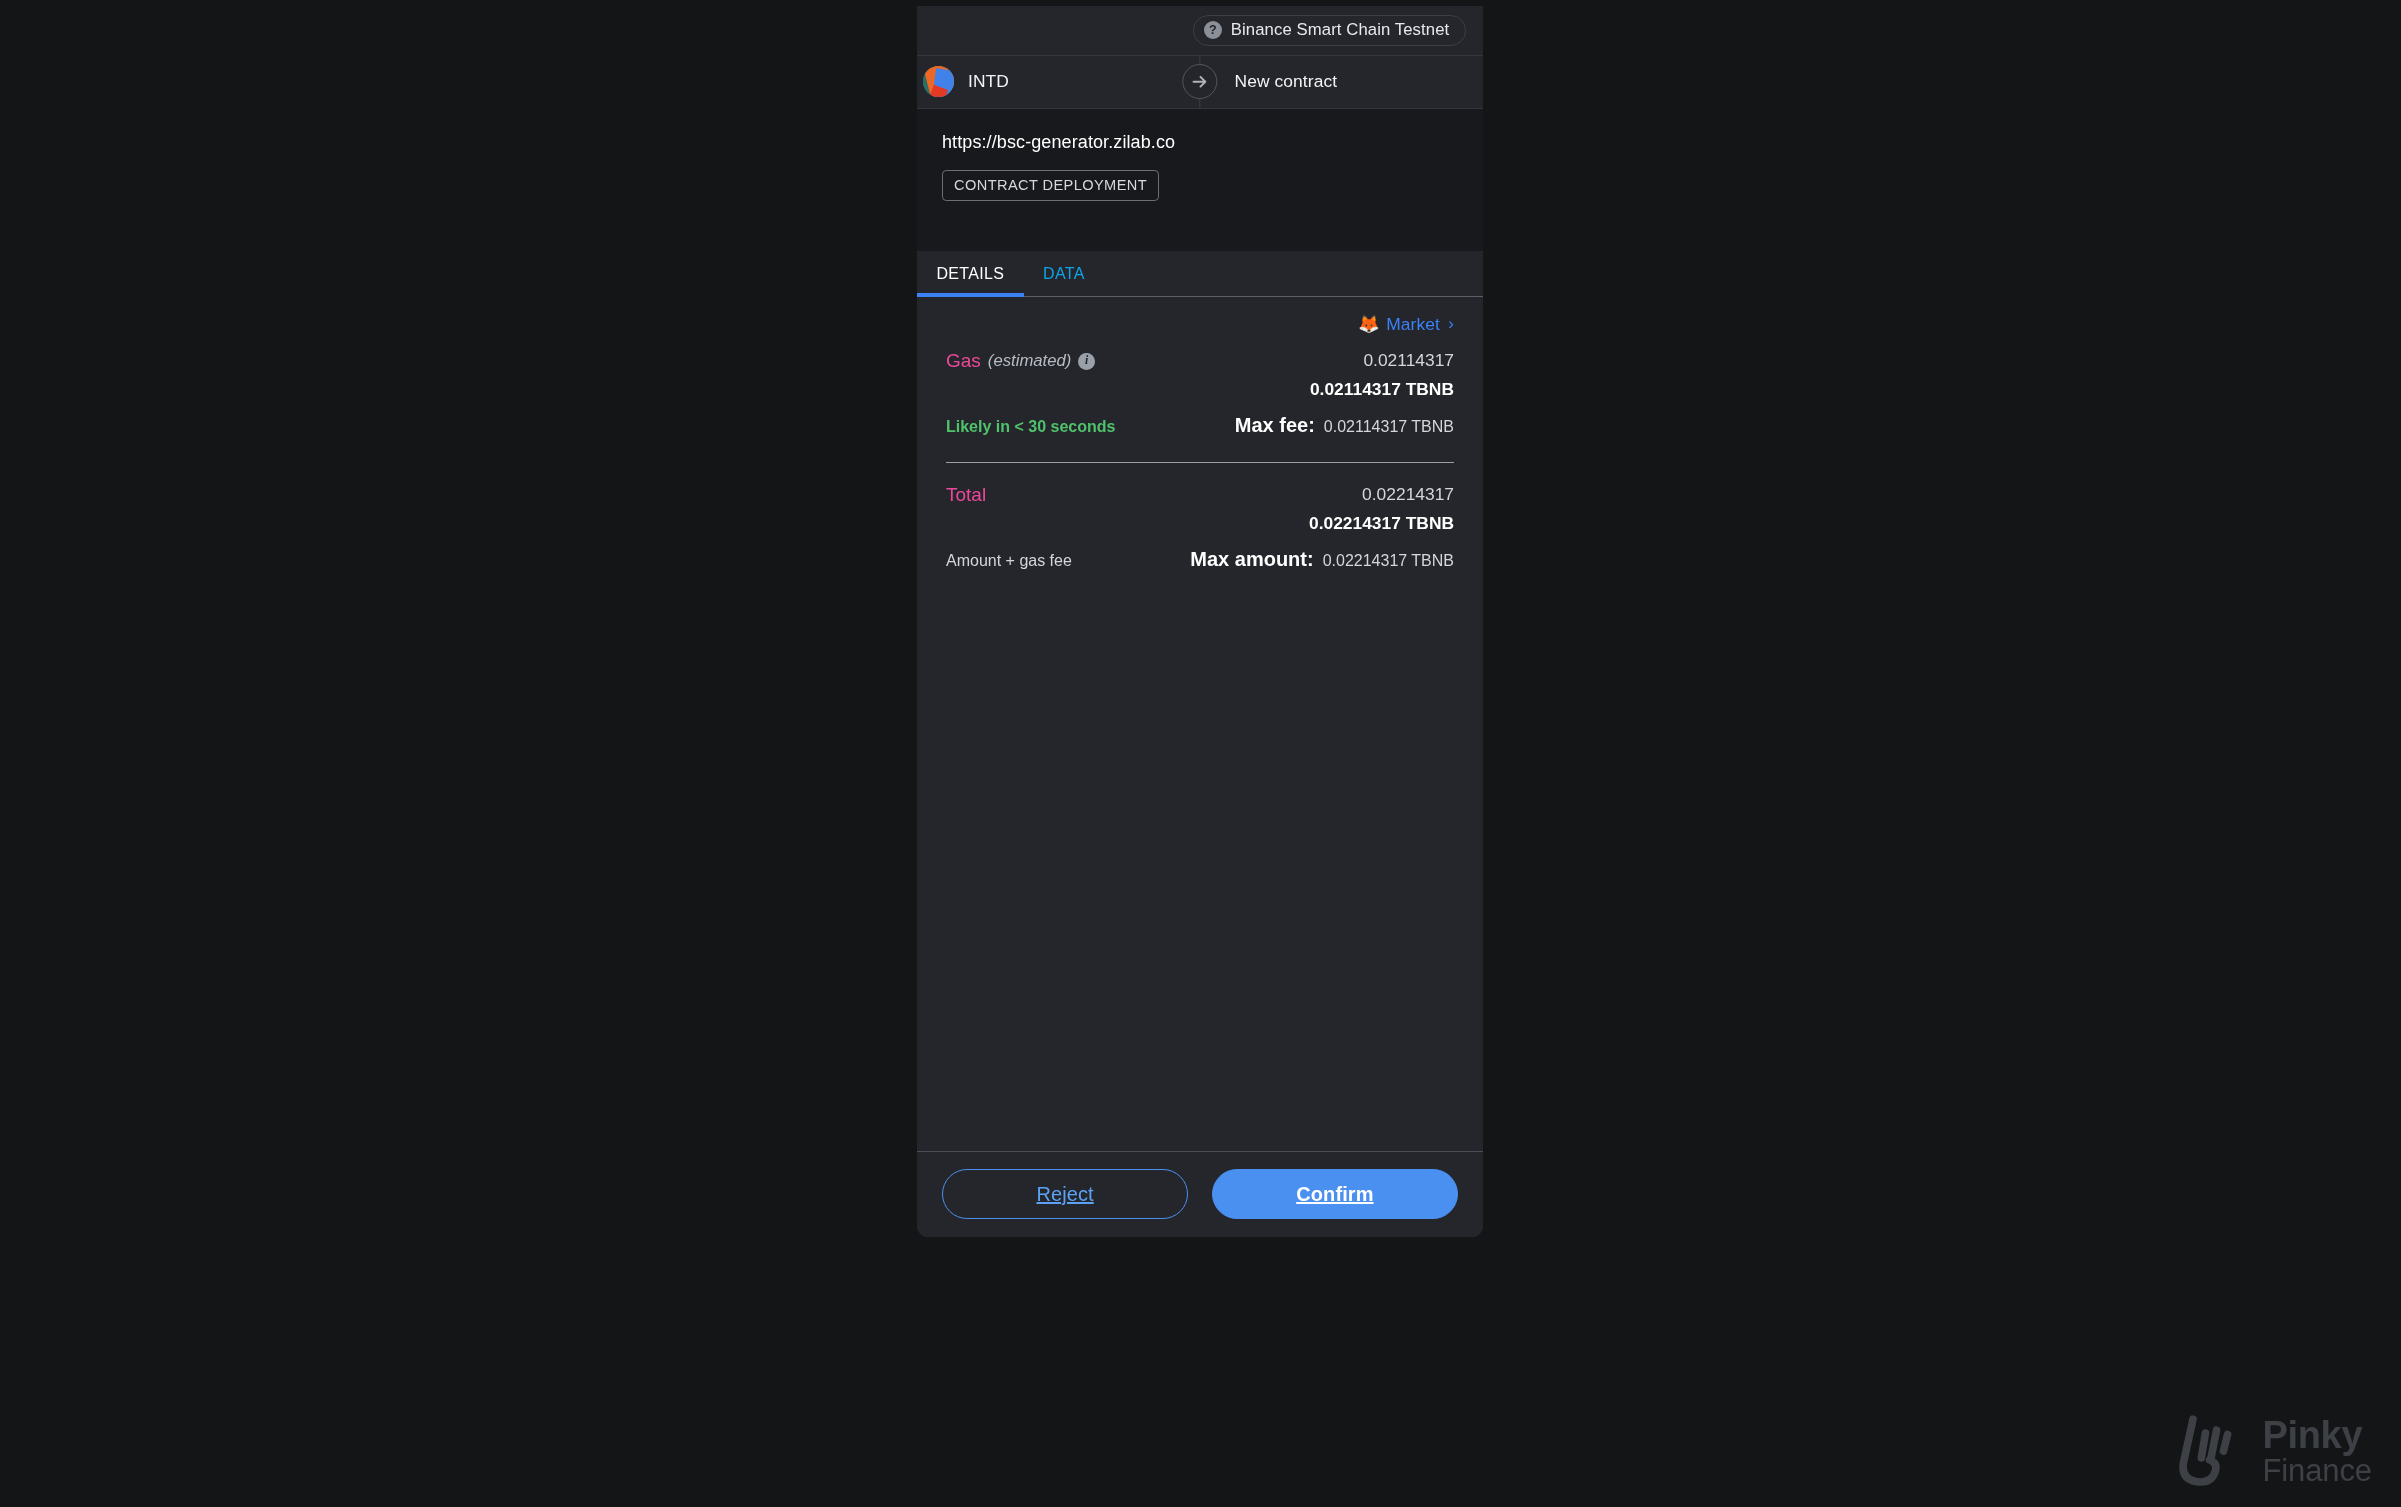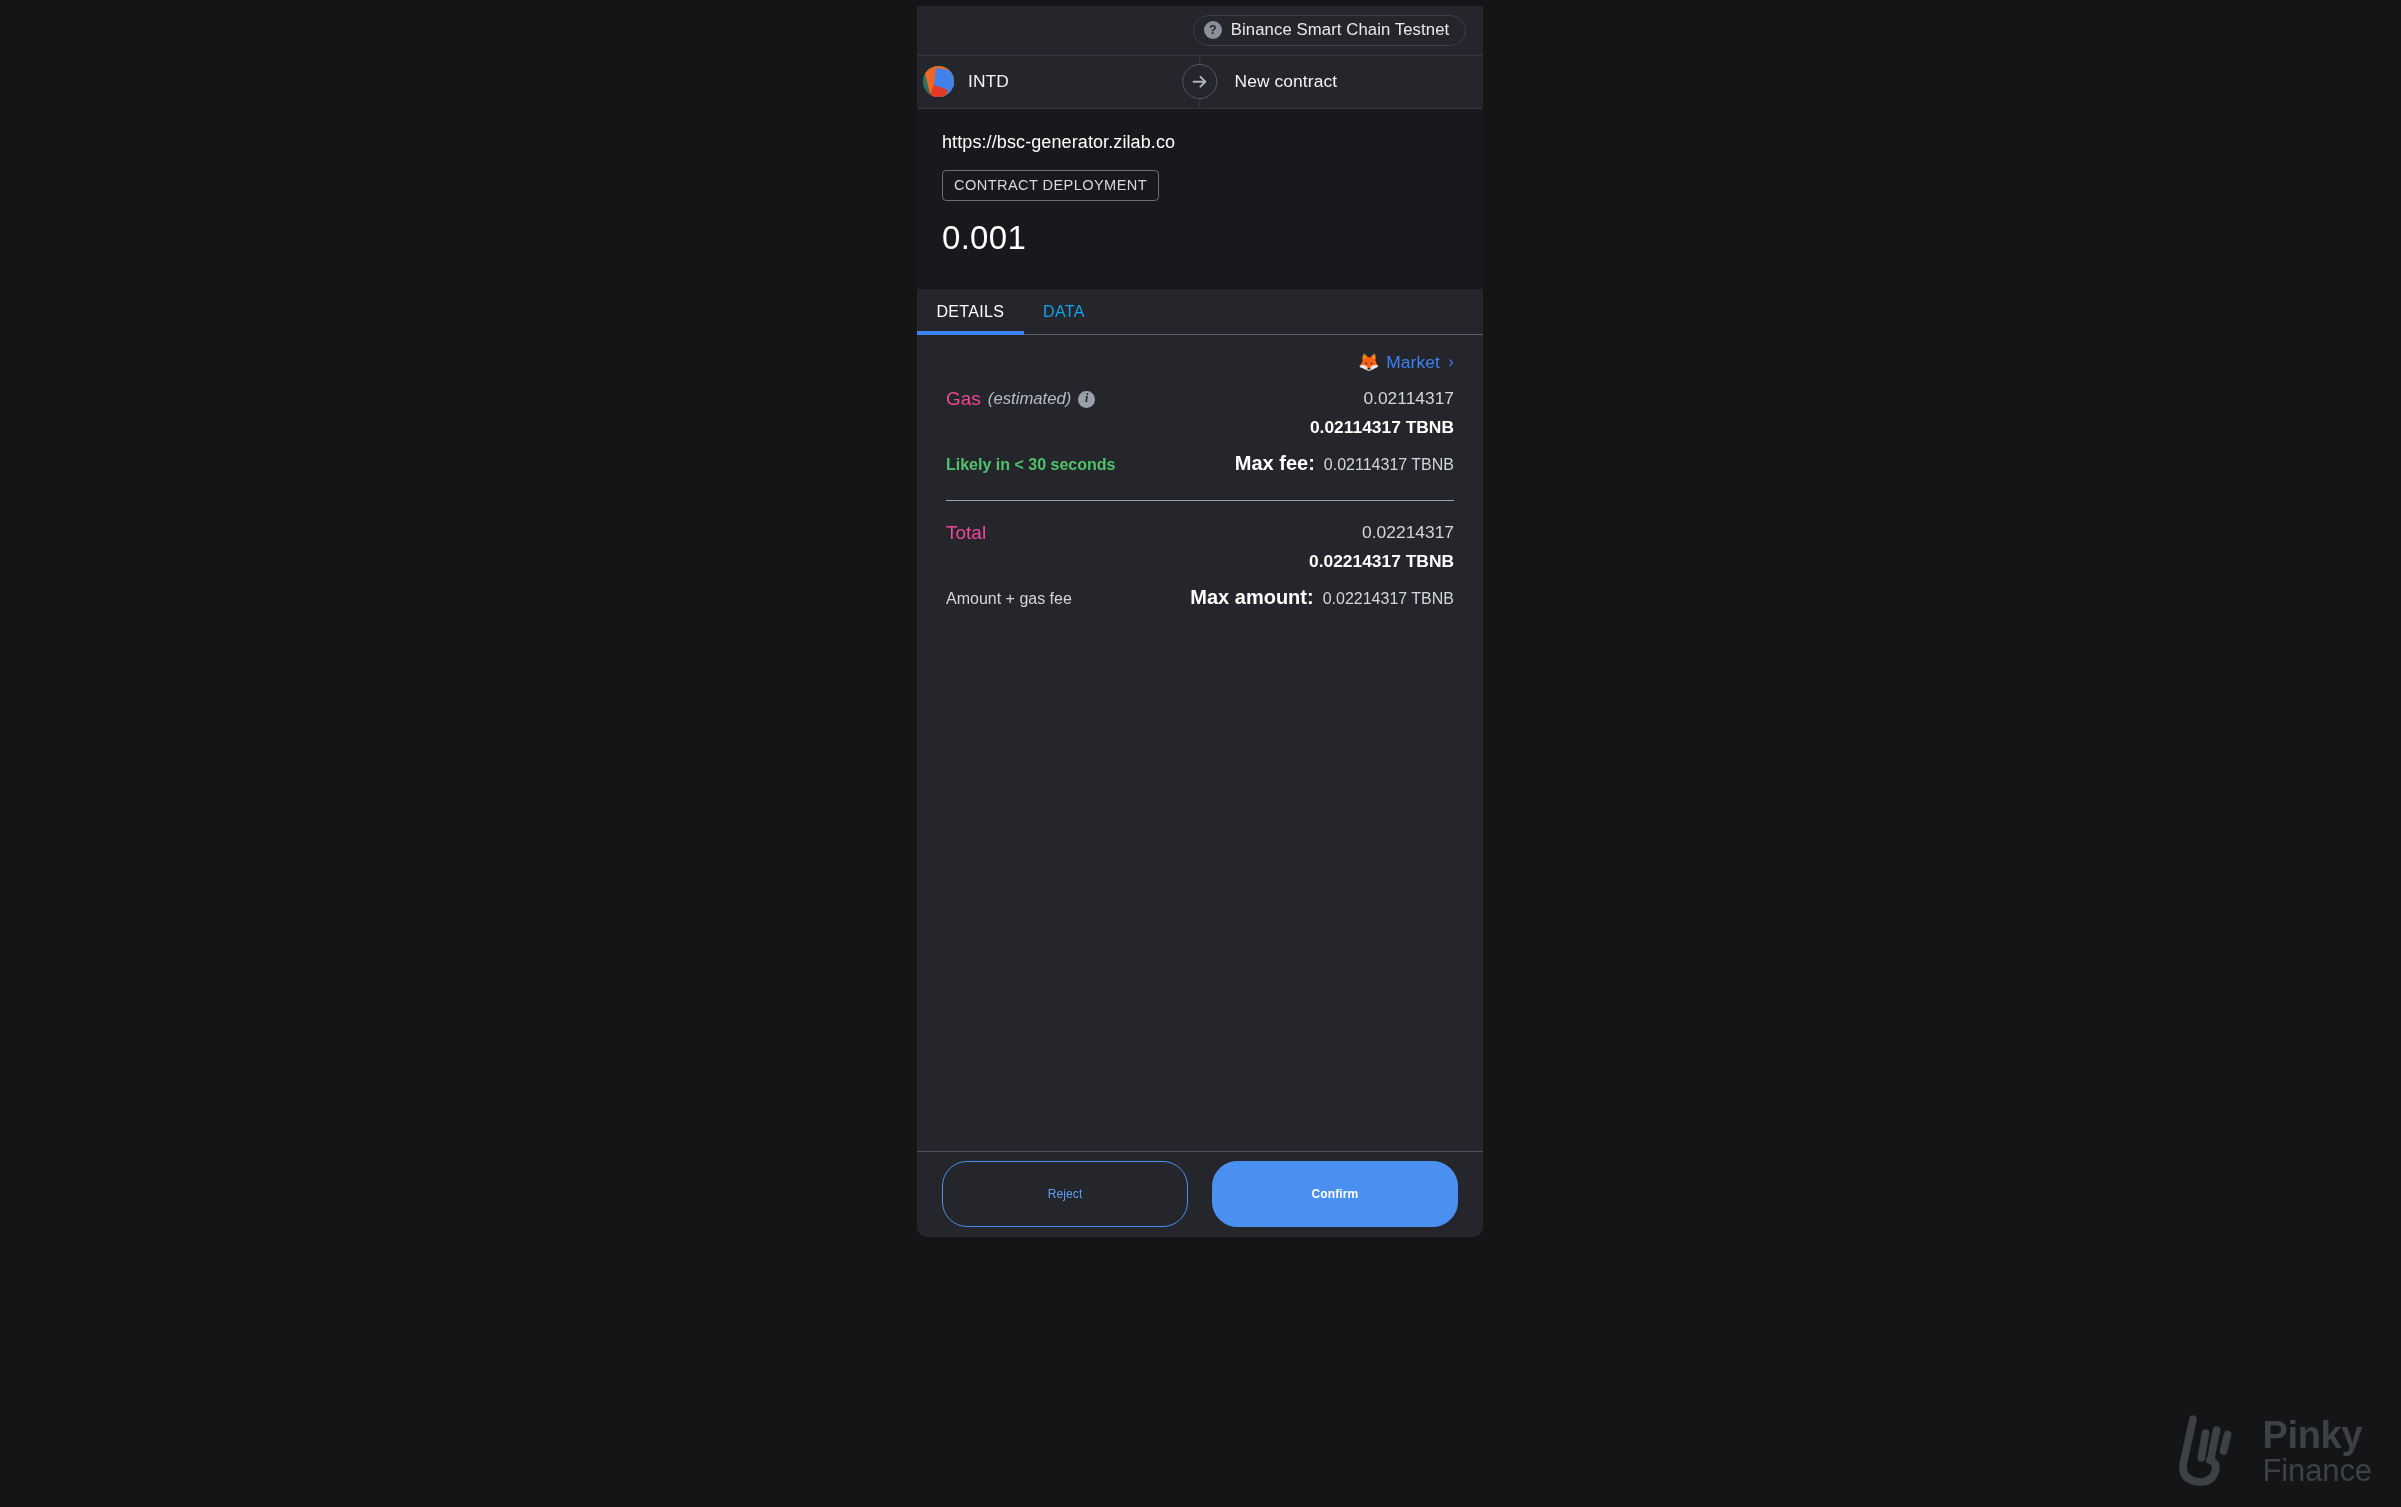--- a/index.html
+++ b/index.html
@@ -339,27 +339,28 @@
     height: 86px;
     background: #24262b;
     border-top: 0.7px solid #4a4e56;
     display: flex;
     align-items: center;
     gap: 23.6px;
     padding: 0 25px;
   }
   .btn {
     flex: 1 1 0;
-    height: 66px;
+    height: 50px;
     border-radius: 25px;
-    font-size: 12px;
+    font-size: 20px;
     display: flex;
     align-items: center;
     justify-content: center;
     letter-spacing: 0.1px;
+    text-decoration: underline;
   }
   .btn-reject {
     background: transparent;
     border: 1.4px solid #4a90f0;
     color: #5ba2f5;
   }
   .btn-confirm {
     background: #4a90f0;
     border: 1.4px solid #4a90f0;
     color: #ffffff;
@@ -428,21 +429,20 @@
       </div>
 
       <div class="party recipient">
         <span class="party-name">New contract</span>
       </div>
     </div>
 
     <div class="origin-block">
       <div class="origin-url">https://bsc-generator.zilab.co</div>
       <div class="type-tag">CONTRACT DEPLOYMENT</div>
-      <div class="amount">0.001</div>
     </div>
 
     <div class="tabs">
       <div class="tab active">DETAILS</div>
       <div class="tab">DATA</div>
     </div>
 
     <div class="details-body">
 
       <div class="market-row">

